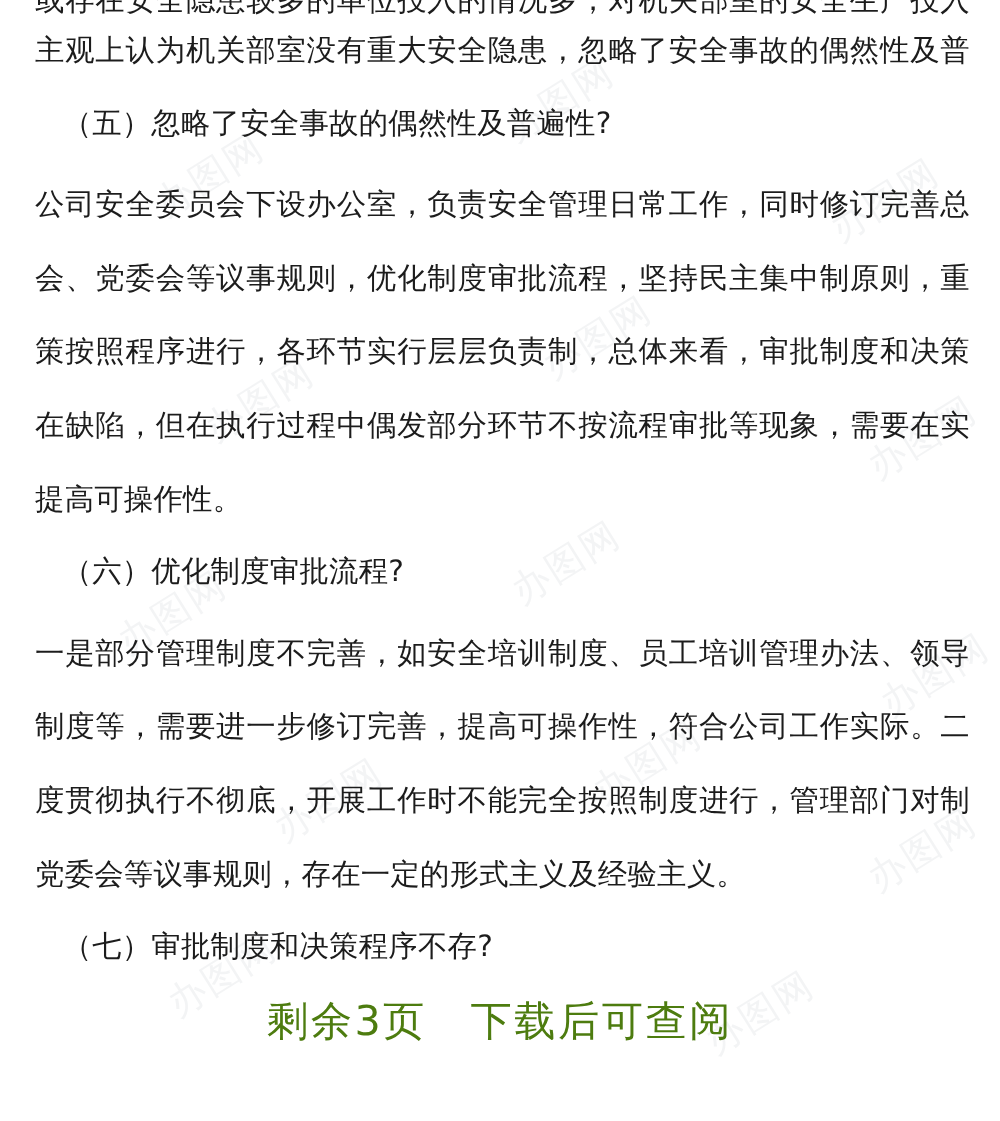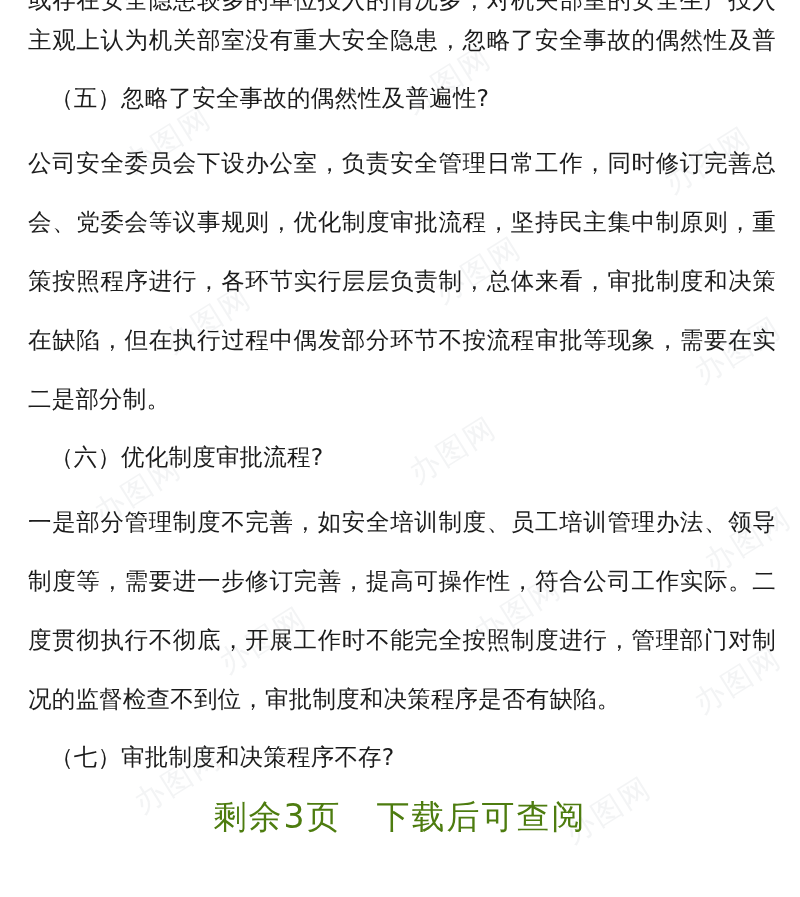--- a/index.html
+++ b/index.html
@@ -135,31 +135,31 @@
     <div class="line indent" style="top:81px;">（五）忽略了安全事故的偶然性及普遍性?</div>
 
     <div class="line justify" style="top:146px;">公司安全委员会下设办公室，负责安全管理日常工作，同时修订完善总经理办公</div>
 
     <div class="line justify" style="top:205px;">会、党委会等议事规则，优化制度审批流程，坚持民主集中制原则，重大事项决</div>
 
     <div class="line justify" style="top:264px;">策按照程序进行，各环节实行层层负责制，总体来看，审批制度和决策程序不存</div>
 
     <div class="line justify" style="top:323px;">在缺陷，但在执行过程中偶发部分环节不按流程审批等现象，需要在实际工作中</div>
 
-    <div class="line" style="top:382px;">二是部分制。</div>
+    <div class="line" style="top:382px;">提高可操作性。</div>
 
     <div class="line indent" style="top:440px;">（六）优化制度审批流程?</div>
 
     <div class="line justify" style="top:505px;">一是部分管理制度不完善，如安全培训制度、员工培训管理办法、领导包保管理</div>
 
     <div class="line justify" style="top:564px;">制度等，需要进一步修订完善，提高可操作性，符合公司工作实际。二是部分制</div>
 
     <div class="line justify" style="top:623px;">度贯彻执行不彻底，开展工作时不能完全按照制度进行，管理部门对制度执行情</div>
 
-    <div class="line" style="top:682px;">况的监督检查不到位，审批制度和决策程序是否有缺陷。</div>
+    <div class="line" style="top:682px;">党委会等议事规则，存在一定的形式主义及经验主义。</div>
 
     <div class="line indent" style="top:740px;">（七）审批制度和决策程序不存?</div>
 
   </div>
 
   <div id="footer-notice">
     <div class="notice-text">剩余3页　下载后可查阅</div>
   </div>
 
 </div>

